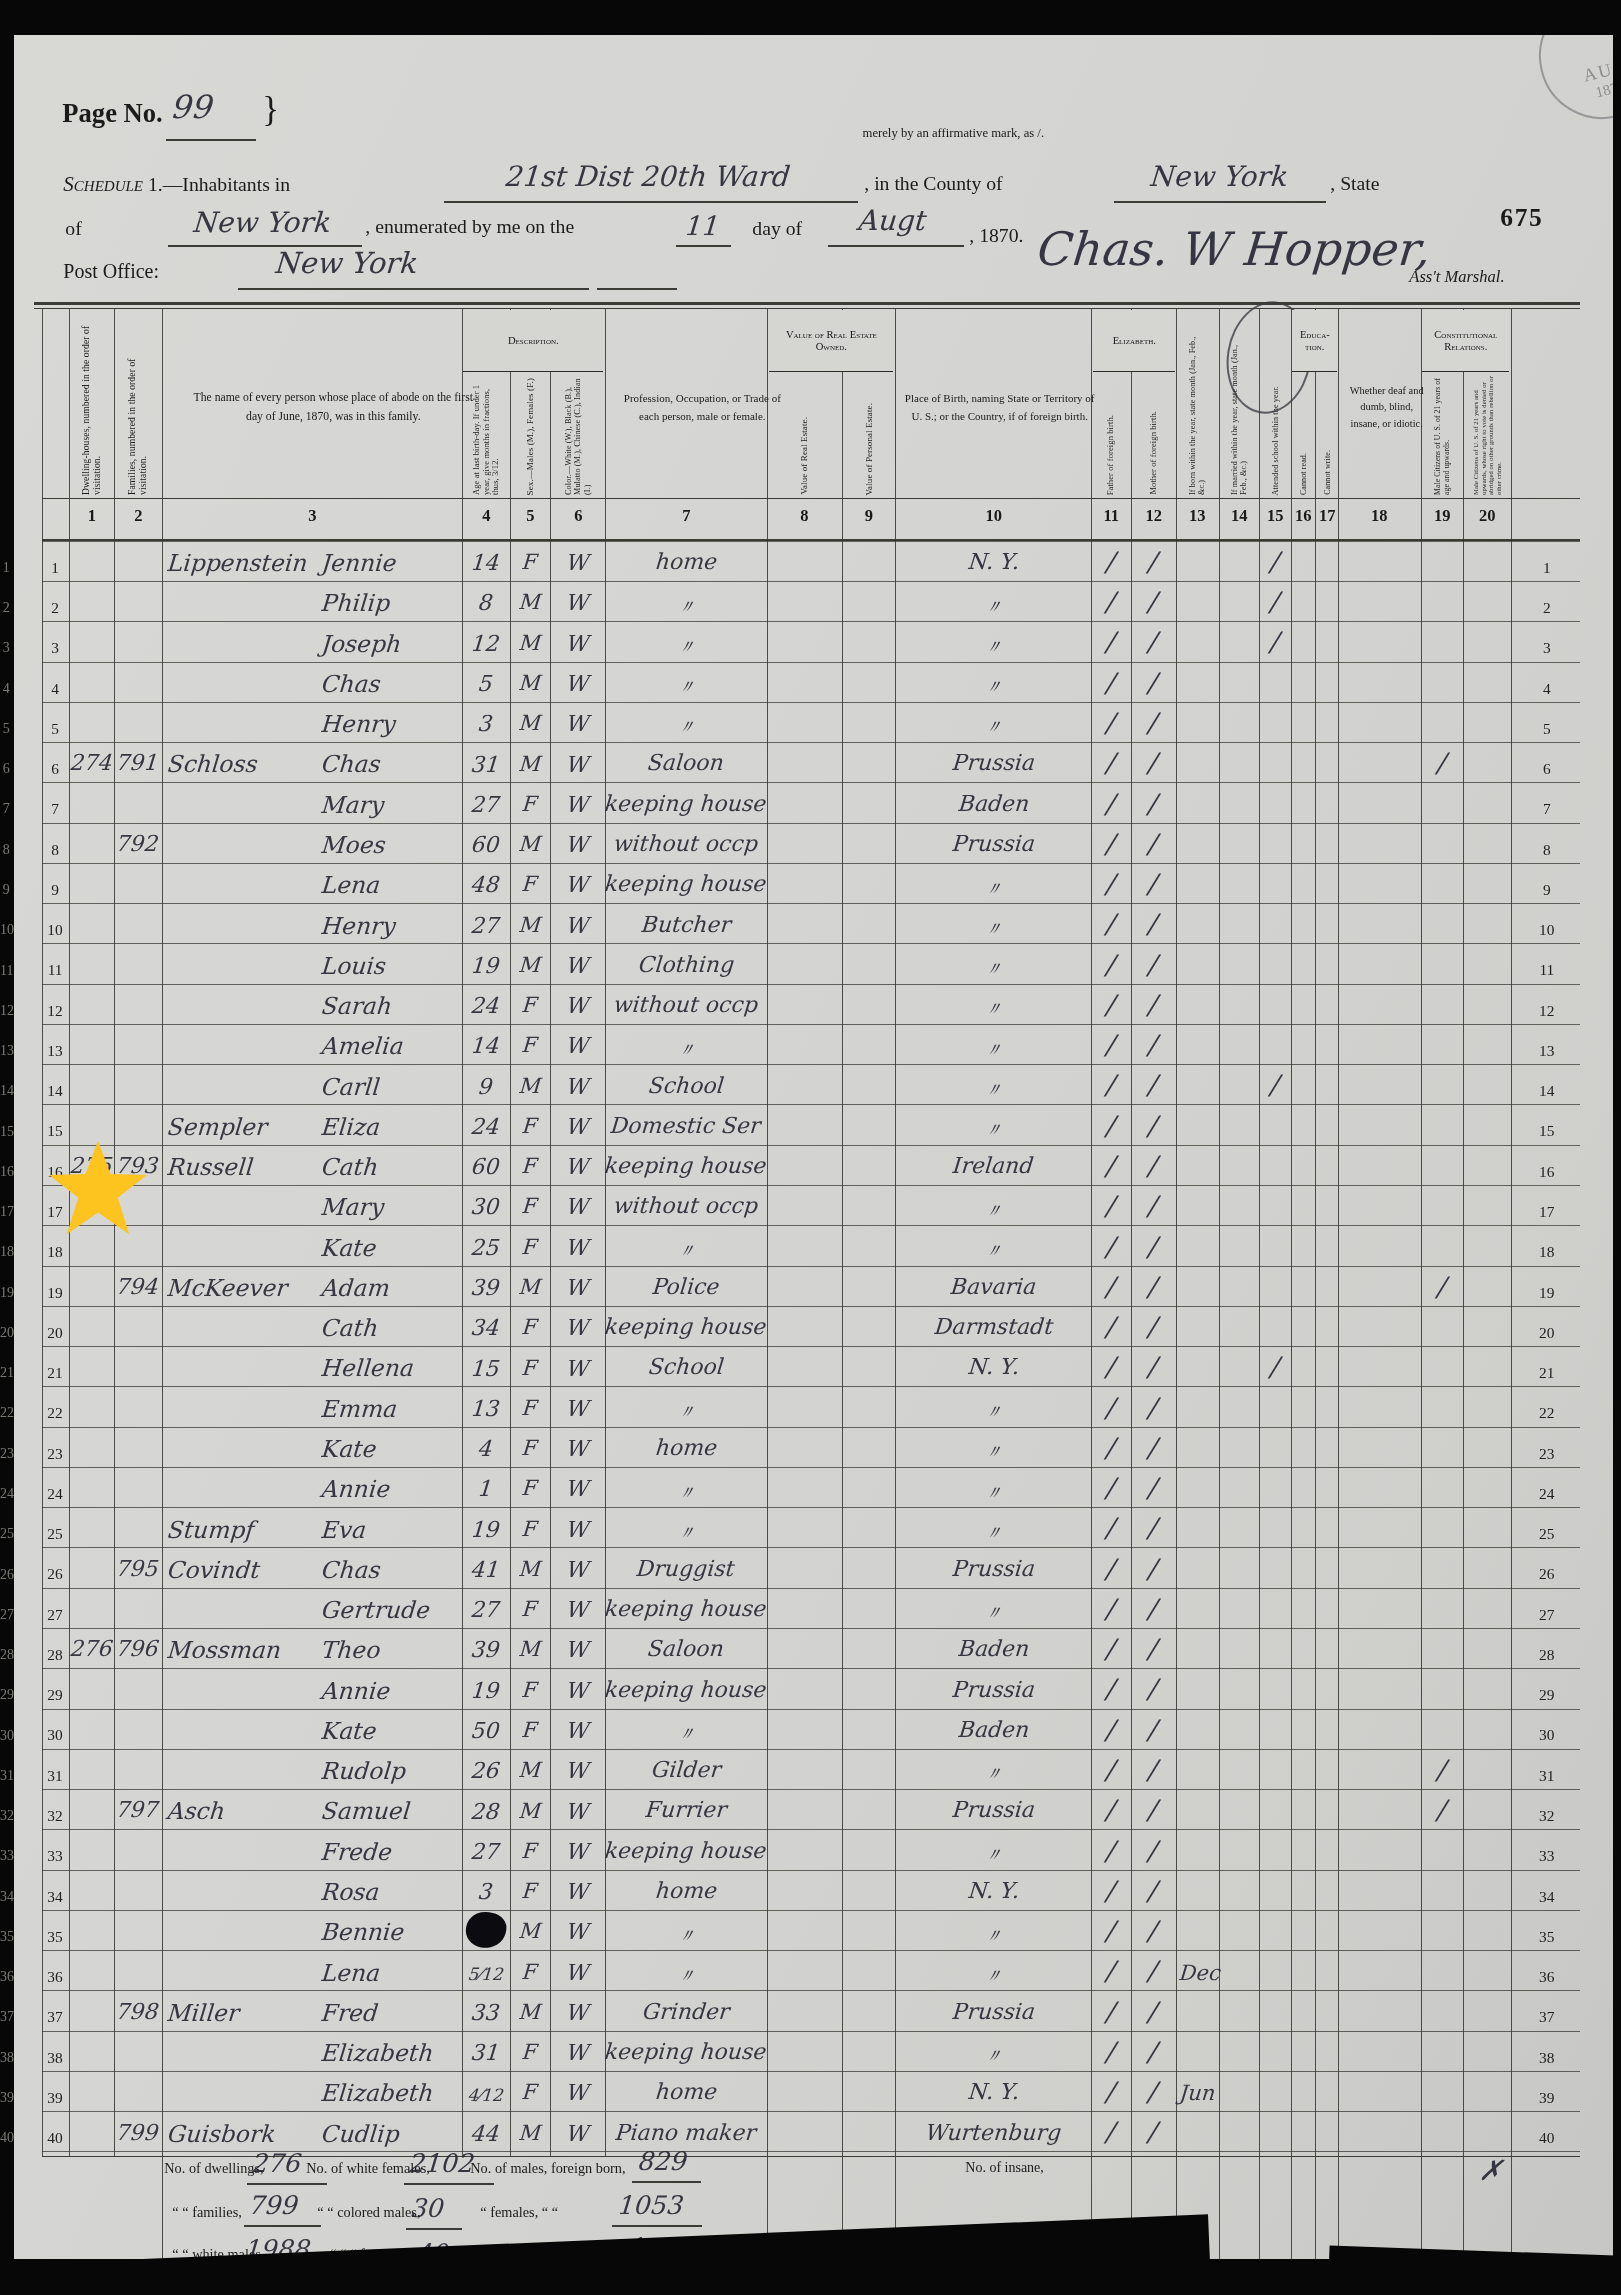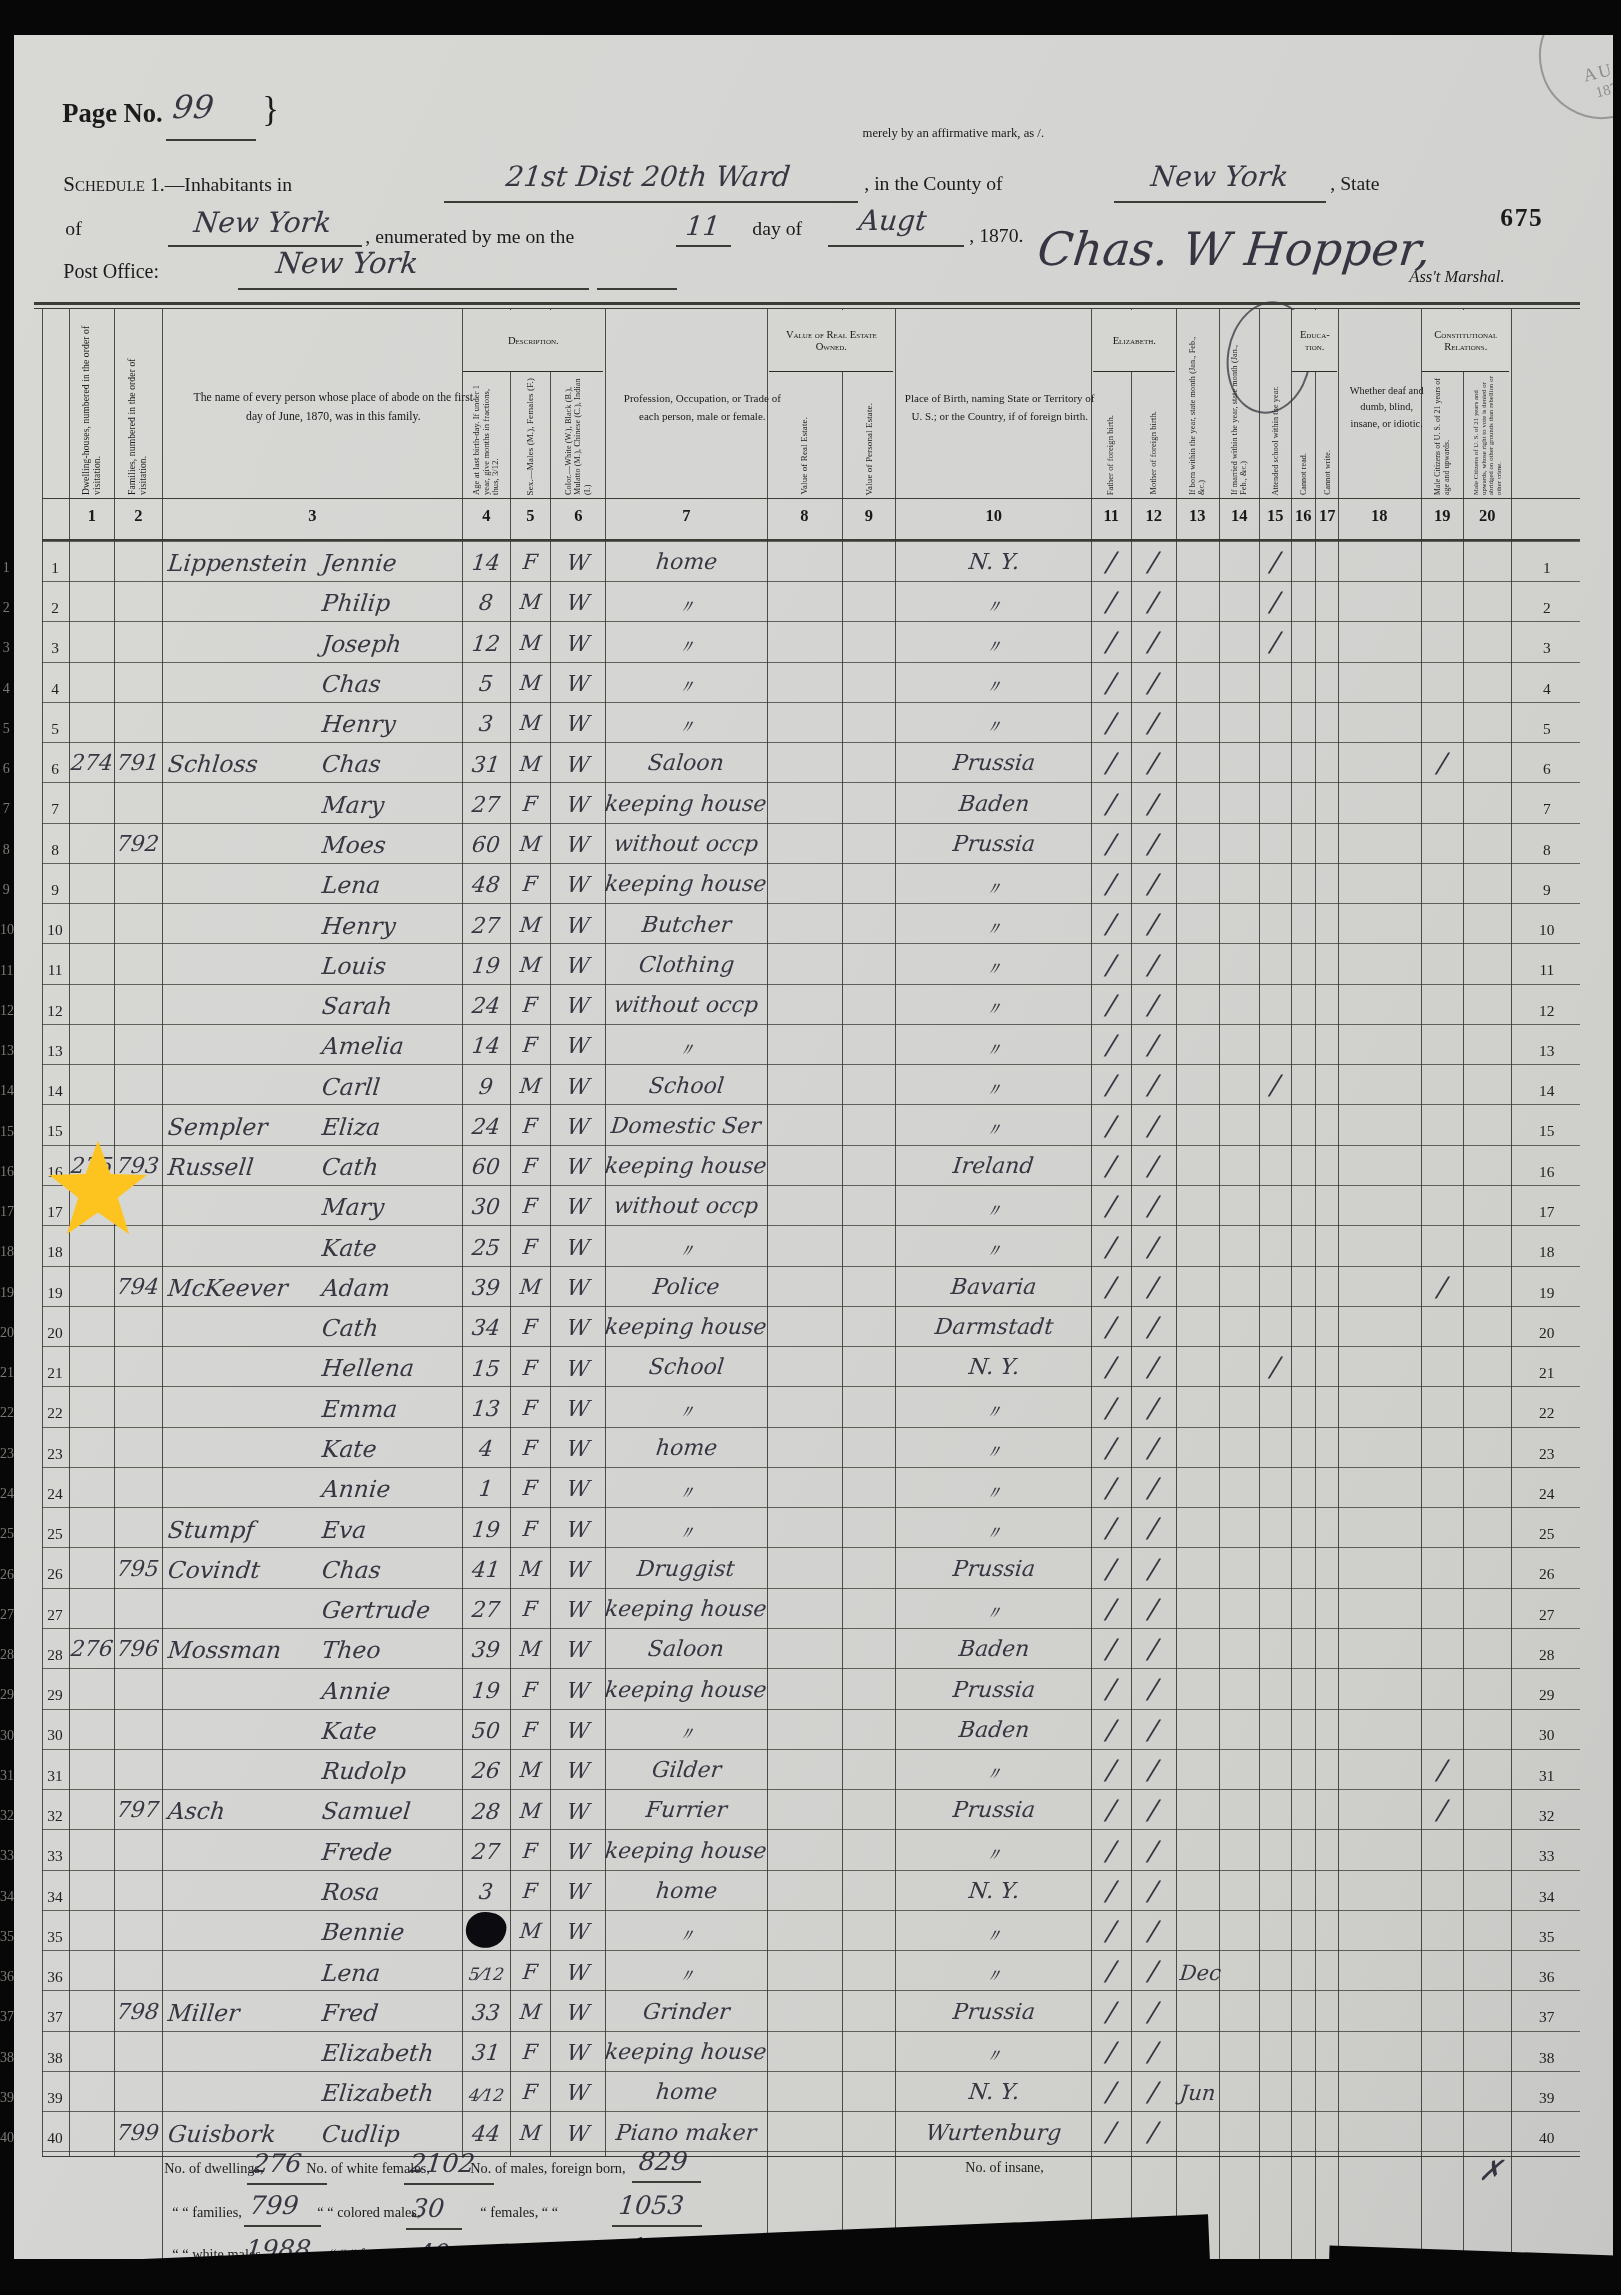--- a/index.html
+++ b/index.html
@@ -2,21 +2,21 @@
 <html style="font-size:8.5px"><head>
 <meta charset="utf-8">
 <style>
   html,body{margin:0;padding:0;background:#070708;width:1622px;height:2295px;position:relative;overflow:hidden;
     font-family:"Liberation Serif",serif;}
   #paper{position:absolute;left:13.3px;top:35px;width:1600px;height:2224px;overflow:hidden;
     background:linear-gradient(115deg,#d8d8d5 0%,#d4d4d2 45%,#cfcfcc 80%,#c6c6c4 100%);}
   .prt{position:absolute;color:#1b1b1b;white-space:nowrap;}
   .prtit{font-style:italic;}
   .bold{font-weight:bold;}
-  .scaps{font-variant:small-caps;}
+  .scaps{font-variant:small-caps;font-style:italic;}
   .hw{position:absolute;font-family:"DejaVu Serif",serif;font-style:italic;color:#262633;opacity:.9;
     white-space:nowrap;}
   .hw>span{display:inline-block;transform:skewX(-6deg);}
   .hl{position:absolute;background:#3c3c37;}
   .rl{position:absolute;background:rgba(58,58,52,.75);}
   .vl{position:absolute;background:rgba(52,52,47,.85);}
   .vlab{position:absolute;display:flex;flex-direction:column;align-items:center;justify-content:flex-end;}
   .vtxt{writing-mode:vertical-rl;transform:rotate(180deg);color:#1c1c1c;letter-spacing:0.1px;}
   .hhead{position:absolute;display:flex;align-items:center;justify-content:center;text-align:center;
     color:#1a1a1a;line-height:1.55;}
@@ -49,21 +49,21 @@
   <div class="hw" style="left:425px;top:125px;width:420px;text-align:center;font-size:28px;"><span>21st Dist 20th Ward</span></div>
   <div class="hl" style="left:431px;top:166px;width:414px;height:1.6px;"></div>
   <div class="prt" style="left:851px;top:137px;font-size:19.7px;">, in the County of</div>
   <div class="hw" style="left:1100px;top:125px;width:212px;text-align:center;font-size:28px;"><span>New York</span></div>
   <div class="hl" style="left:1101px;top:166px;width:212px;height:1.6px;"></div>
   <div class="prt" style="left:1317px;top:137px;font-size:19.7px;">, State</div>
 
   <div class="prt" style="left:52px;top:182px;font-size:19.7px;">of</div>
   <div class="hw" style="left:151px;top:171px;width:197px;text-align:center;font-size:28px;"><span>New York</span></div>
   <div class="hl" style="left:155px;top:210px;width:194px;height:1.6px;"></div>
-  <div class="prt" style="left:352px;top:190px;font-size:19.7px;">, enumerated by me on the</div>
+  <div class="prt" style="left:352px;top:180px;font-size:19.7px;">, enumerated by me on the</div>
   <div class="hw" style="left:665px;top:175px;width:50px;text-align:center;font-size:26.6px;"><span>11</span></div>
   <div class="hl" style="left:663px;top:210px;width:55px;height:1.6px;"></div>
   <div class="prt" style="left:739px;top:182px;font-size:19.7px;">day of</div>
   <div class="hw" style="left:813px;top:169px;width:133px;text-align:center;font-size:28px;"><span>Augt</span></div>
   <div class="hl" style="left:815px;top:210px;width:136px;height:1.6px;"></div>
   <div class="prt" style="left:956px;top:182px;font-size:19.7px;margin-top:7px;">, 1870.</div>
 
   <div class="prt bold" style="left:1487px;top:168px;font-size:25.5px;letter-spacing:1.6px;">675</div>
 
   <div class="prt" style="left:50px;top:225px;font-size:20px;">Post Office:</div>

